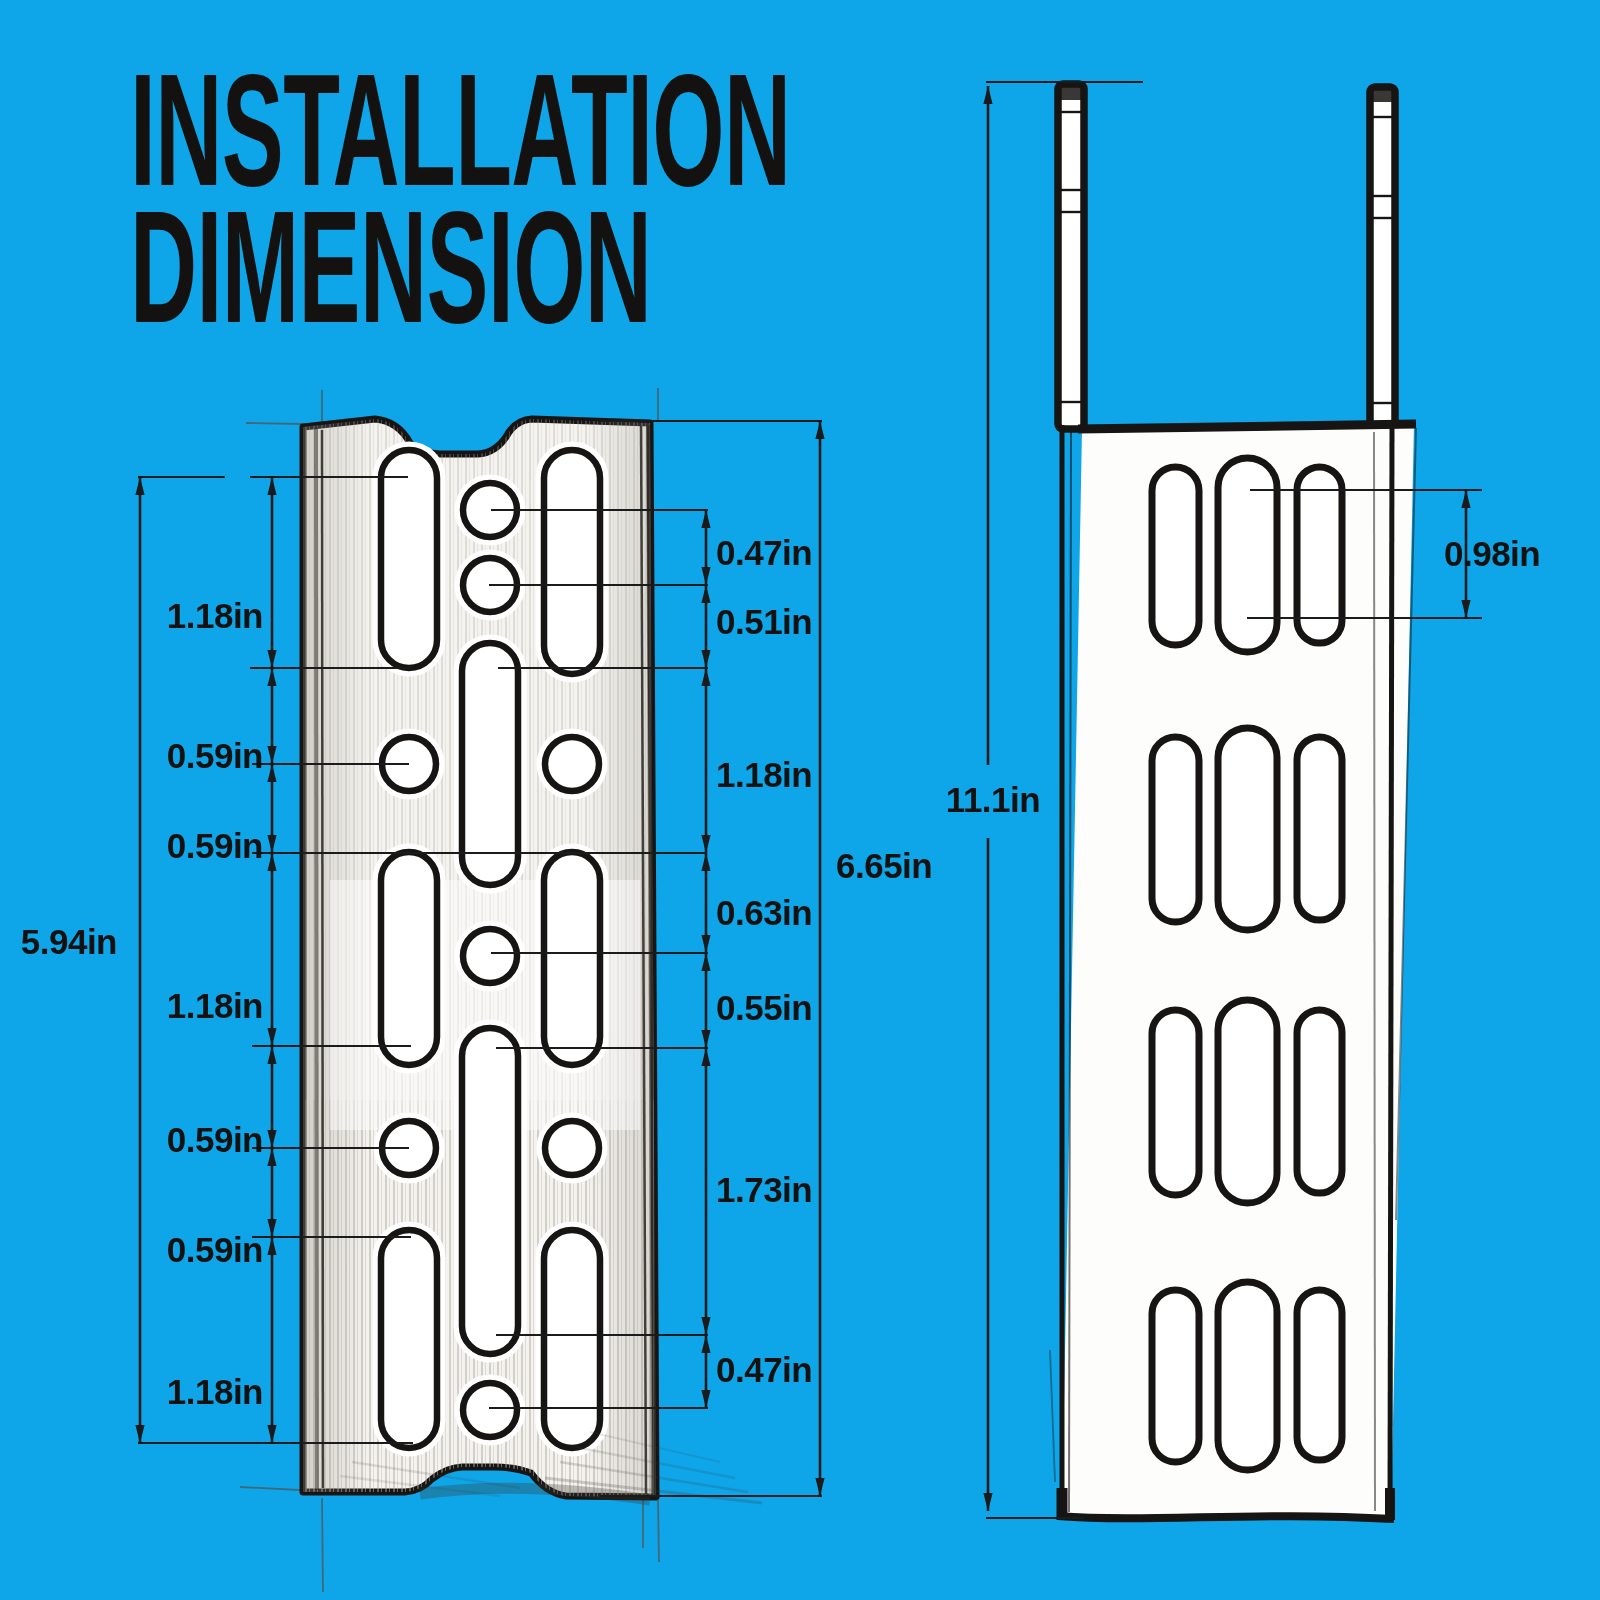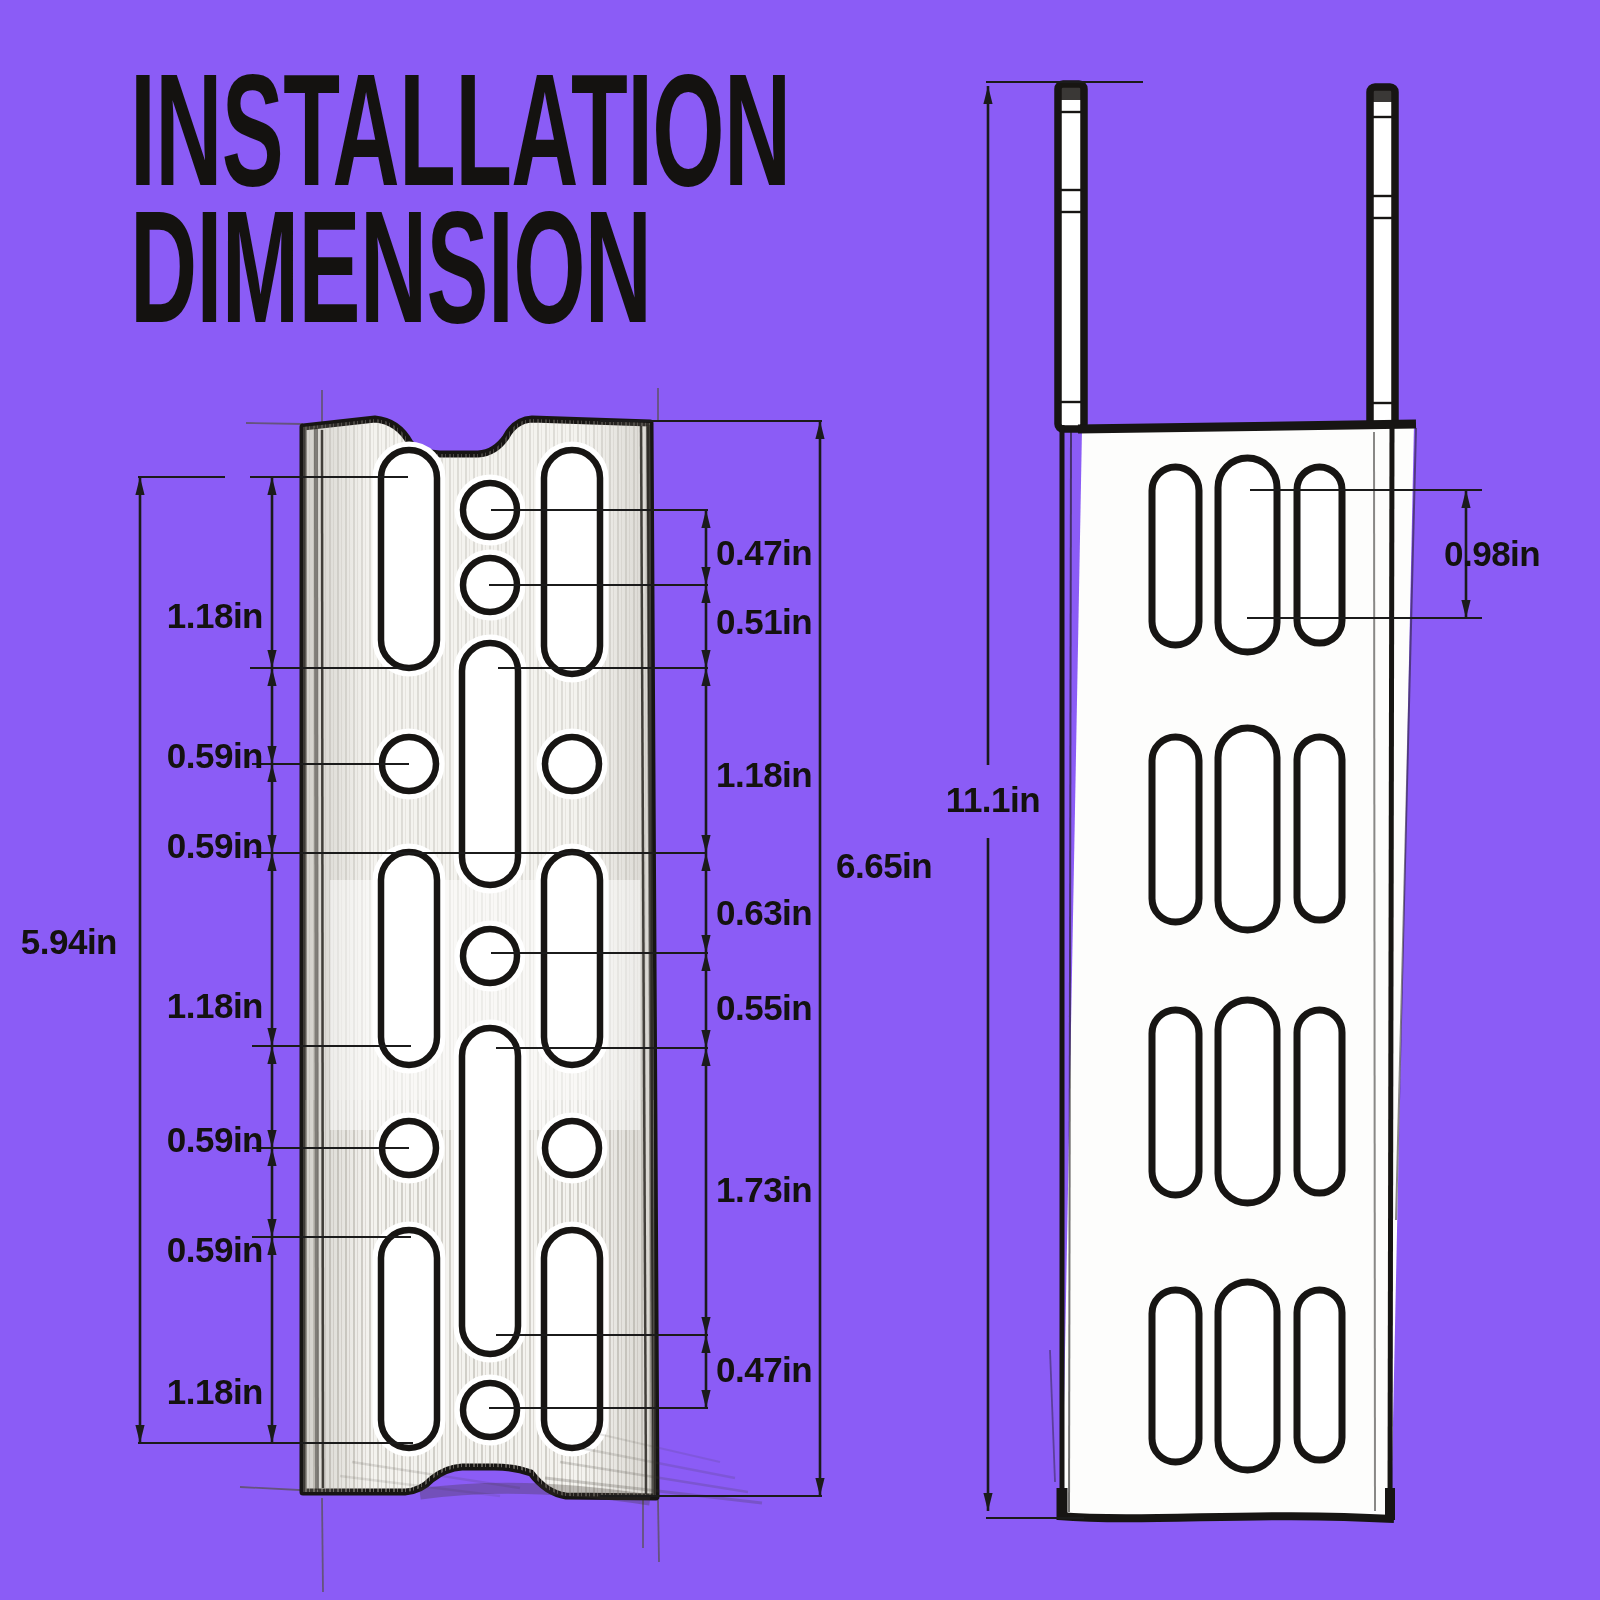--- a/index.html
+++ b/index.html
@@ -1,16 +1,16 @@
 <!DOCTYPE html>
 <html><head>
 <meta charset="utf-8">
 <style>
   html,body{margin:0;padding:0;background:#ffffff;}
-  #stage{position:relative;width:1600px;height:1600px;background:#8b5cf6;overflow:hidden;
+  #stage{position:relative;width:1600px;height:1600px;background:#0ea5e9;overflow:hidden;
          font-family:"Liberation Sans", sans-serif;text-decoration:underline;}
   svg text{font-family:"Liberation Sans", sans-serif;font-weight:bold;fill:#141210;}
   .dim-label{font-size:35px;letter-spacing:-0.5px;}
   .title-text{letter-spacing:-1px;}
 </style>
 </head>
 <body>
 
 <div id="stage">
 <svg width="1600" height="1600" viewBox="0 0 1600 1600">

